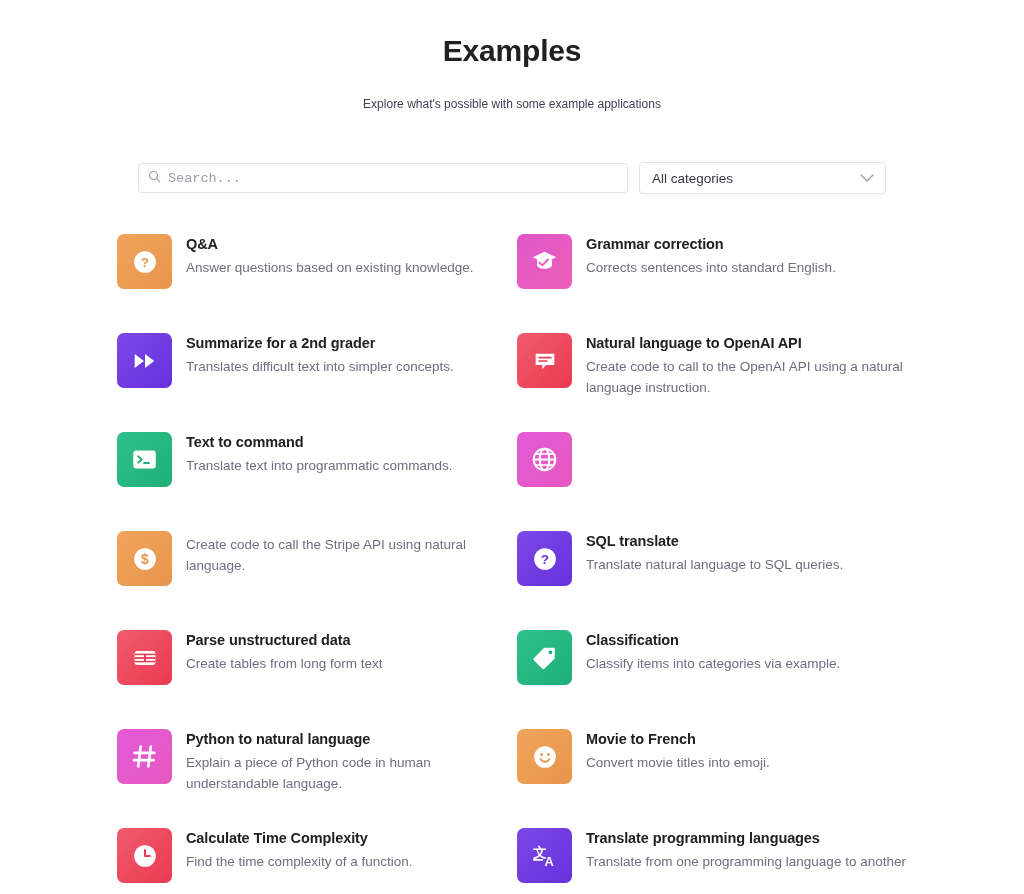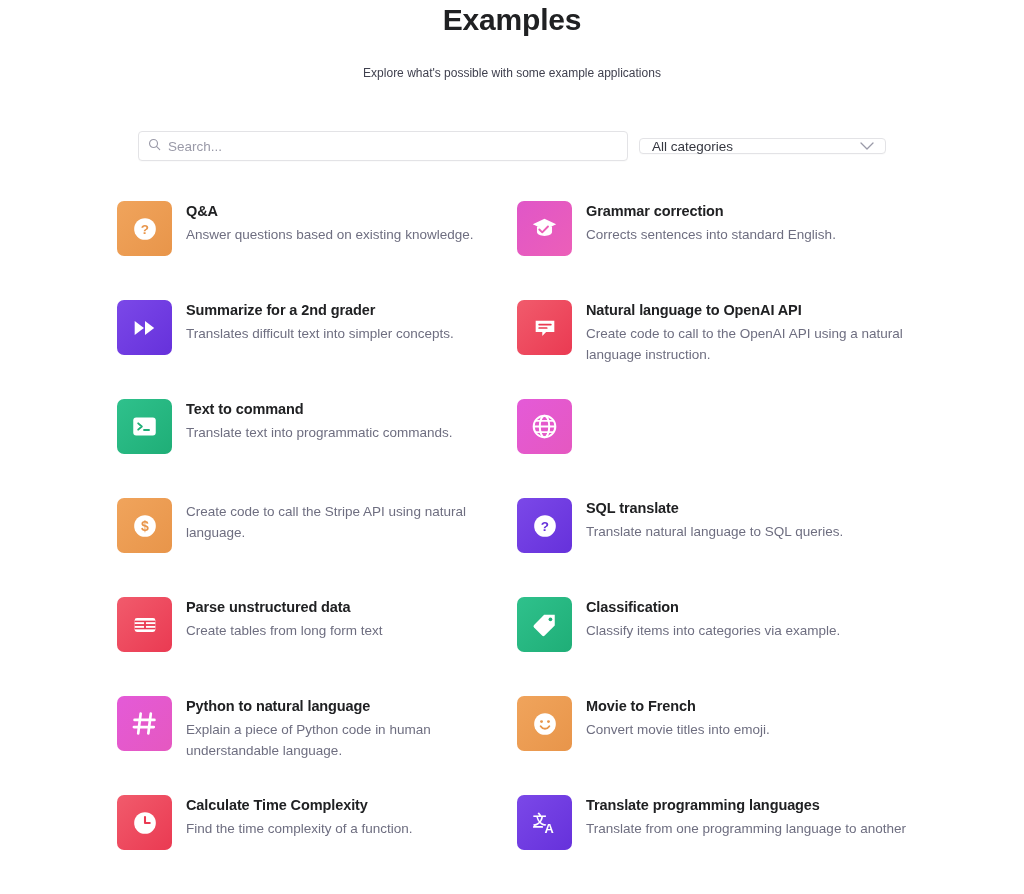--- a/index.html
+++ b/index.html
@@ -15,21 +15,21 @@
 
   .page {
     width: 1024px;
     height: 894px;
     position: relative;
     overflow: hidden;
     background: #ffffff;
   }
 
   
-  .header { text-align: center; }
+  .header { padding-top: 31px; text-align: center; }
   .page-title {
     font-size: 30px;
     font-weight: bold;
     color: #202123;
     letter-spacing: -0.2px;
     margin: 0;
     line-height: 40px;
   }
   .page-subtitle {
     font-size: 12px;
@@ -59,30 +59,30 @@
     align-items: center;
     padding: 0 9px;
     box-shadow: 0 1px 1px rgba(0,0,0,0.02);
   }
   .search-icon { flex: 0 0 auto; display: block; margin-right: 7px; }
   .search-input {
     border: none;
     outline: none;
     font-size: 13.5px;
     color: #6e6e80;
-    font-family: Liberation Sans, sans-serif;
+    font-family: Liberation Mono, monospace;
     width: 100%;
     background: transparent;
     padding: 0;
   }
   .search-input::placeholder { color: #9a9aa8; }
 
   .select-box {
     width: 247px;
-    height: 16px;
+    height: 32px;
     border: 1px solid #e3e3e6;
     border-radius: 4px;
     background: #fff;
     display: flex;
     align-items: center;
     justify-content: space-between;
     padding: 0 11px 0 12px;
     cursor: pointer;
     box-shadow: 0 1px 1px rgba(0,0,0,0.02);
   }

